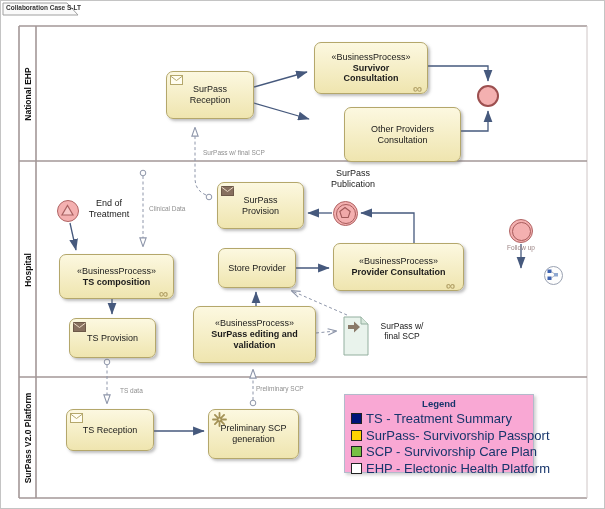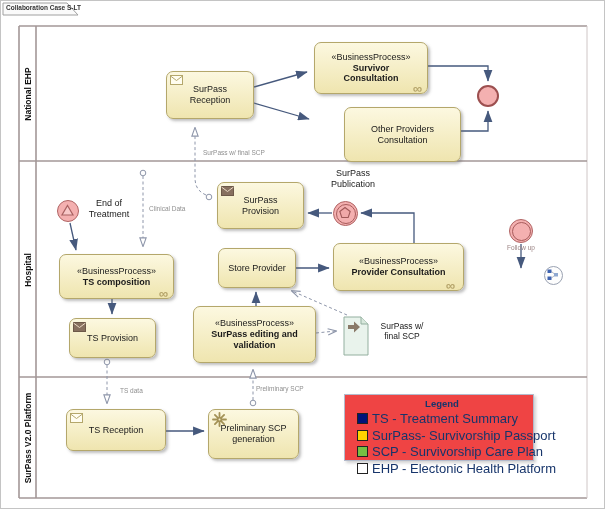--- a/index.html
+++ b/index.html
@@ -30,23 +30,23 @@
     font-size:10.5px;line-height:1.25;text-align:center;z-index:2;
   }
   .event{position:absolute;box-sizing:border-box;border-radius:50%;background:#f4b0b0;z-index:2;}
   .event .ring{position:absolute;inset:1.5px;border:1px solid #a85c5c;border-radius:50%;}
   .evt-label{position:absolute;font-size:9px;line-height:1.2;text-align:center;z-index:2;}
   .flow-label{position:absolute;font-size:6.5px;color:#8f8f8f;white-space:nowrap;z-index:3;}
   .small-label{position:absolute;font-size:6.5px;color:#9c8585;text-align:center;z-index:3;}
   .data-label{position:absolute;font-size:8.5px;line-height:1.2;text-align:center;z-index:2;}
   .badge{position:absolute;width:17px;height:17px;border:1px solid #9aa2b2;border-radius:50%;background:#fdfdfd;z-index:3;}
   .legend{
-    position:absolute;left:343px;top:393px;width:190px;height:67px;background:#ef4444;
+    position:absolute;left:343px;top:393px;width:190px;height:79px;background:#f9a8d4;
     border:1px solid #b3bacb;box-shadow:2px 2px 3px rgba(120,120,120,.35);z-index:2;
-    box-sizing:border-box;padding:3px 6px 0 12px;
+    box-sizing:border-box;padding:3px 6px 0 6px;
   }
   .legend .ltitle{text-align:center;font-size:9.5px;font-weight:bold;color:#17356b;margin-bottom:2px;}
   .legend .lrow{display:flex;align-items:center;gap:4px;margin-bottom:1.5px;}
   .legend .chip{width:11px;height:11px;border:1px solid #222;box-sizing:border-box;flex:none;}
   .legend .ltext{font-size:13px;color:#17356b;white-space:nowrap;}
 </style>
 </head>
 <body>
 
 <div class="canvas">
@@ -212,21 +212,21 @@
   <div class="badge" style="left:543px;top:265px;">
     <svg width="15" height="15">
       <line x1="6.5" y1="4.5" x2="9.5" y2="7" stroke="#9aa2b2" stroke-width="0.8"></line>
       <line x1="6.5" y1="11" x2="9.5" y2="8.5" stroke="#9aa2b2" stroke-width="0.8"></line>
       <rect x="2.5" y="2.5" width="4" height="3.5" fill="#3f63b0"></rect>
       <rect x="9" y="6" width="4" height="3.5" fill="#8fa8d0"></rect>
       <rect x="2.5" y="9.5" width="4" height="3.5" fill="#3f63b0"></rect>
     </svg>
   </div>
 
-  <div class="task" style="left:65px;top:408px;width:100px;height:42px;">
+  <div class="task" style="left:65px;top:408px;width:88px;height:42px;">
     <span class="corner-icon">
       <svg width="14" height="11">
           <rect x="0.5" y="0.5" width="12" height="9" fill="#fffdf0" stroke="#b4a76b"></rect>
           <polyline points="0.5,1 6.5,5.5 12.5,1" fill="none" stroke="#b4a76b"></polyline>
         </svg>
     </span>
     <div>TS Reception</div>
   </div>
 
   <div class="task" style="left:207px;top:408px;width:91px;height:50px;">

